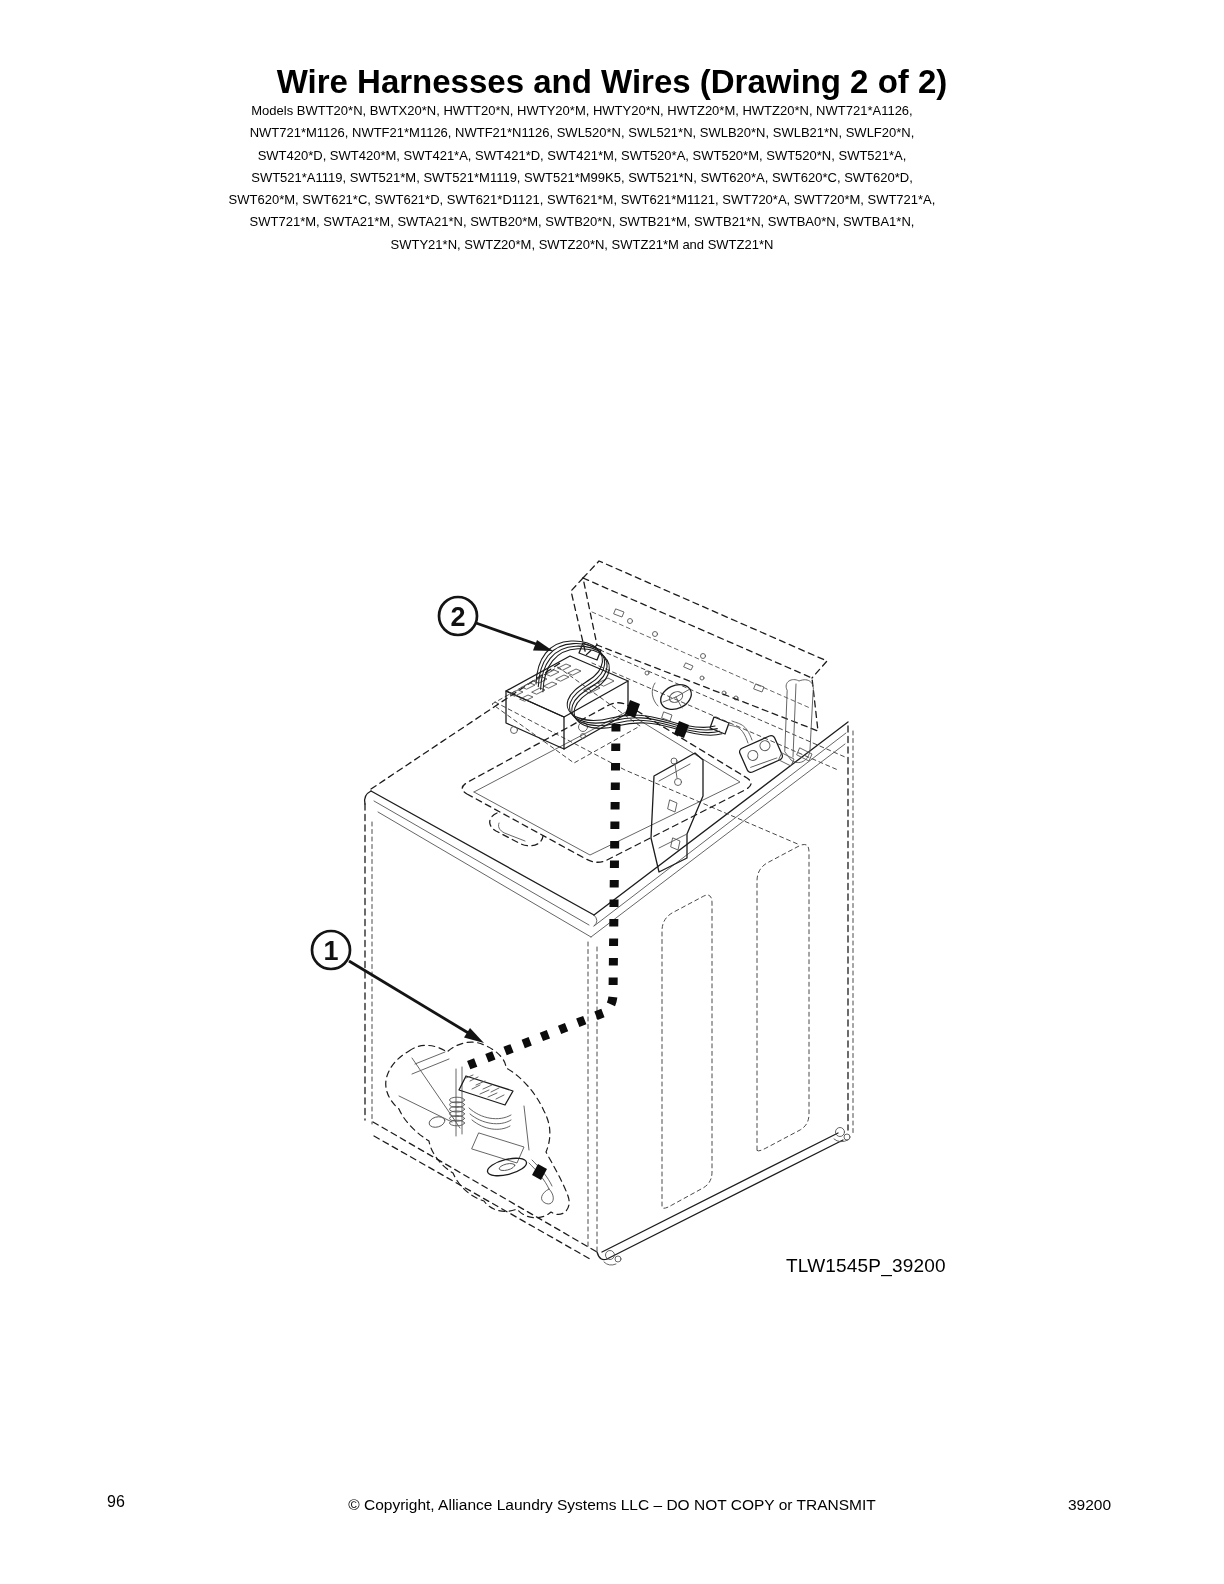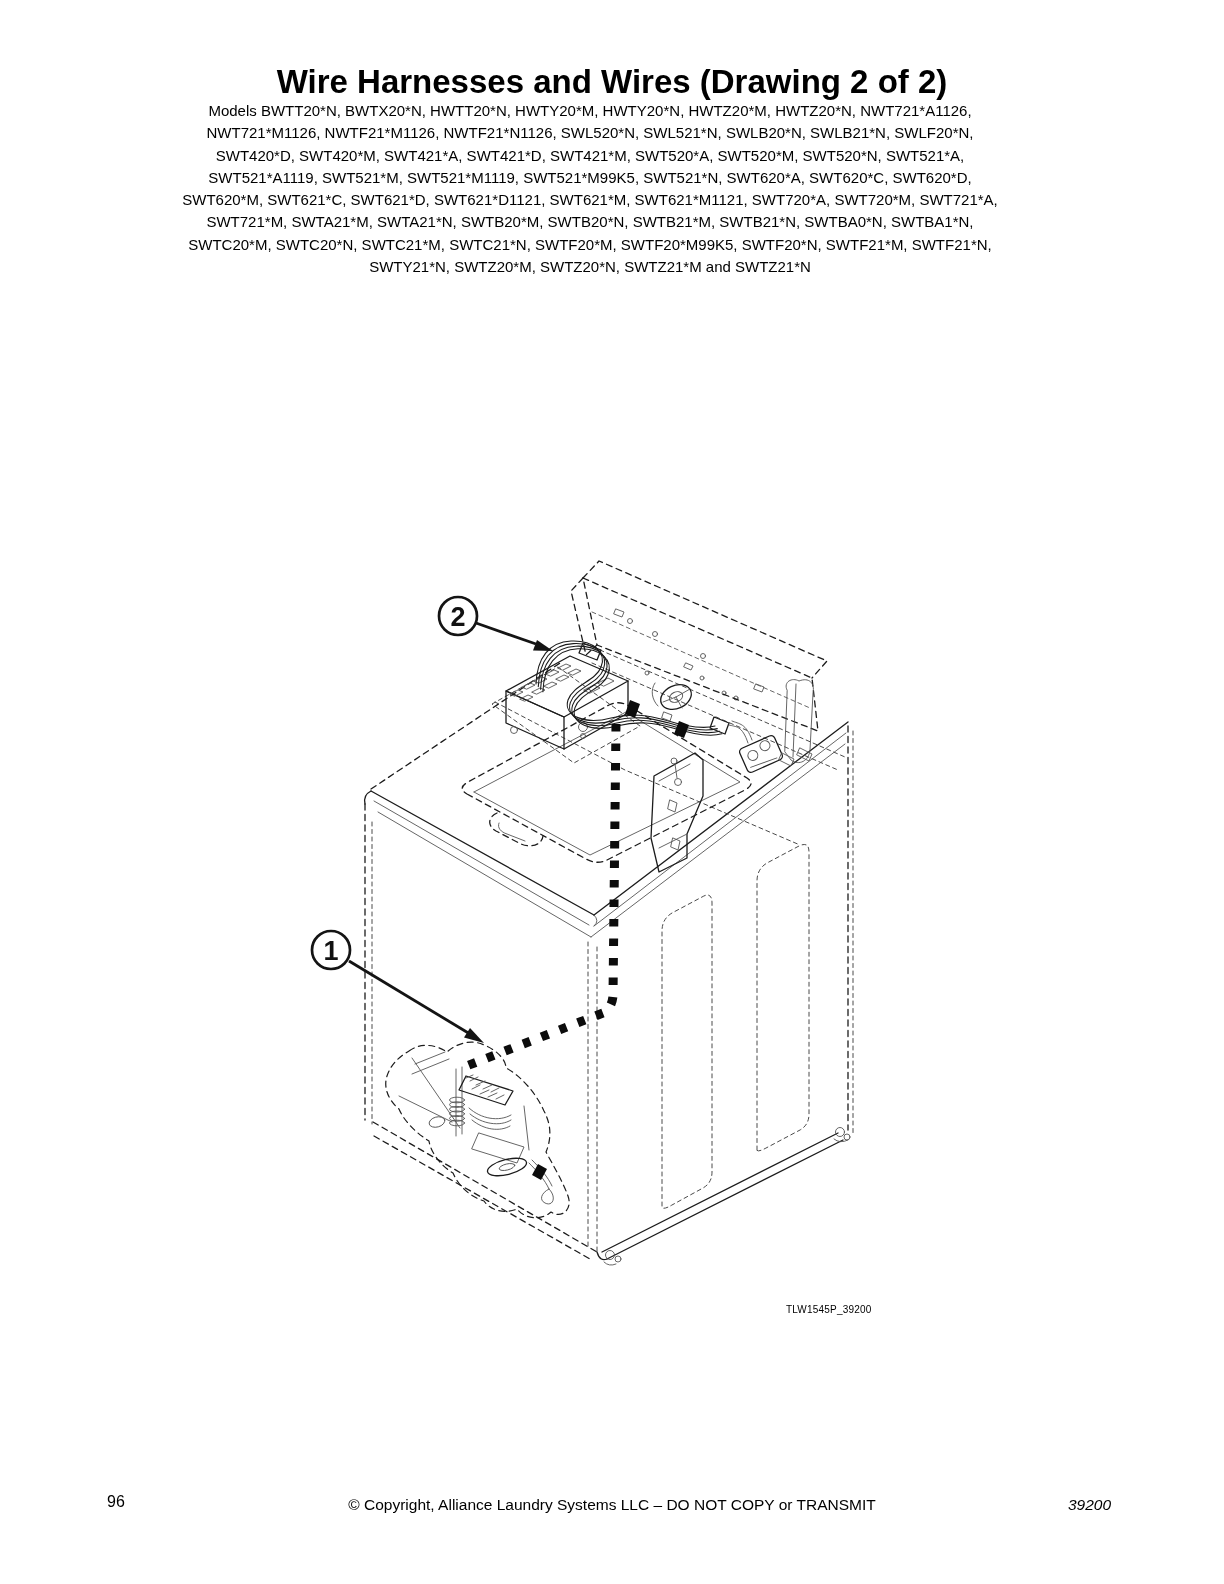--- a/index.html
+++ b/index.html
@@ -6,28 +6,28 @@
   body {
     width:1224px; height:1584px; position:relative; overflow:hidden;
     background:#ffffff; color:#000;
     font-family:"Liberation Sans", sans-serif;
   }
   .page-title {
     position:absolute; top:63px; left:0; width:1224px;
     text-align:center; font-size:33px; font-weight:bold; white-space:nowrap;
   }
   .models-list {
-    position:absolute; top:100px; left:12px; width:1156px;
-    text-align:center; font-size:15px; line-height:22.3px; white-space:nowrap;
+    position:absolute; top:100px; left:4px; width:1156px;
+    text-align:center; font-size:13px; line-height:22.3px; white-space:nowrap;
   }
   .drawing-wrap { position:absolute; left:300px; top:540px; width:600px; height:740px; }
-  .figure-code { position:absolute; left:786px; top:1304px; font-size:10px; letter-spacing:0.2px; }
+  .figure-code { position:absolute; left:786px; top:1255px; font-size:19px; letter-spacing:0.2px; }
   .footer-page-num { position:absolute; left:107px; top:1493px; font-size:16px; }
   .footer-copyright { position:absolute; left:0; top:1496px; width:1224px; text-align:center; font-size:15.5px; }
-  .footer-doc-num { position:absolute; left:1068px; top:1496px; font-size:15.5px;font-style:italic; }
+  .footer-doc-num { position:absolute; left:1068px; top:1496px; font-size:15.5px; }
 
   
   .ln  { fill:none; stroke:#1c1c1c; stroke-width:1.3; stroke-linecap:round; stroke-linejoin:round; }
   .d1  { stroke-dasharray:6 4.5; }
   .d2  { stroke-dasharray:4 3.5; stroke:#4a4a4a; stroke-width:1; }
   .tn  { stroke-width:0.9; stroke:#555; }
   .blk { fill:#0c0c0c; stroke:none; }
   .dots{ fill:none; stroke:#0c0c0c; stroke-width:9; stroke-dasharray:7.5 12; stroke-linecap:butt; }
   .co  { fill:#fff; stroke:#141414; stroke-width:2.7; }
   .cotxt { font-family:"Liberation Sans",sans-serif; font-size:27px; font-weight:bold; fill:#111;
@@ -40,21 +40,20 @@
 
 <div class="page-title">Wire Harnesses and Wires (Drawing 2 of 2)</div>
 
 <div class="models-list">
   <div>Models BWTT20*N, BWTX20*N, HWTT20*N, HWTY20*M, HWTY20*N, HWTZ20*M, HWTZ20*N, NWT721*A1126,</div>
   <div>NWT721*M1126, NWTF21*M1126, NWTF21*N1126, SWL520*N, SWL521*N, SWLB20*N, SWLB21*N, SWLF20*N,</div>
   <div>SWT420*D, SWT420*M, SWT421*A, SWT421*D, SWT421*M, SWT520*A, SWT520*M, SWT520*N, SWT521*A,</div>
   <div>SWT521*A1119, SWT521*M, SWT521*M1119, SWT521*M99K5, SWT521*N, SWT620*A, SWT620*C, SWT620*D,</div>
   <div>SWT620*M, SWT621*C, SWT621*D, SWT621*D1121, SWT621*M, SWT621*M1121, SWT720*A, SWT720*M, SWT721*A,</div>
   <div>SWT721*M, SWTA21*M, SWTA21*N, SWTB20*M, SWTB20*N, SWTB21*M, SWTB21*N, SWTBA0*N, SWTBA1*N,</div>
-  <div>SWTC20*M, SWTC20*N, SWTC21*M, SWTC21*N, SWTF20*M, SWTF20*M99K5, SWTF20*N, SWTF21*M, SWTF21*N,</div>
   <div>SWTY21*N, SWTZ20*M, SWTZ20*N, SWTZ21*M and SWTZ21*N</div>
 </div>
 
 <div class="drawing-wrap">
 <svg width="600" height="740" viewBox="300 540 600 740" xmlns="http://www.w3.org/2000/svg">
 
   <g>
 
     <path class="ln" d="M371,791 L594,915"></path>
     <path class="ln" d="M594,915 L848,722"></path>

